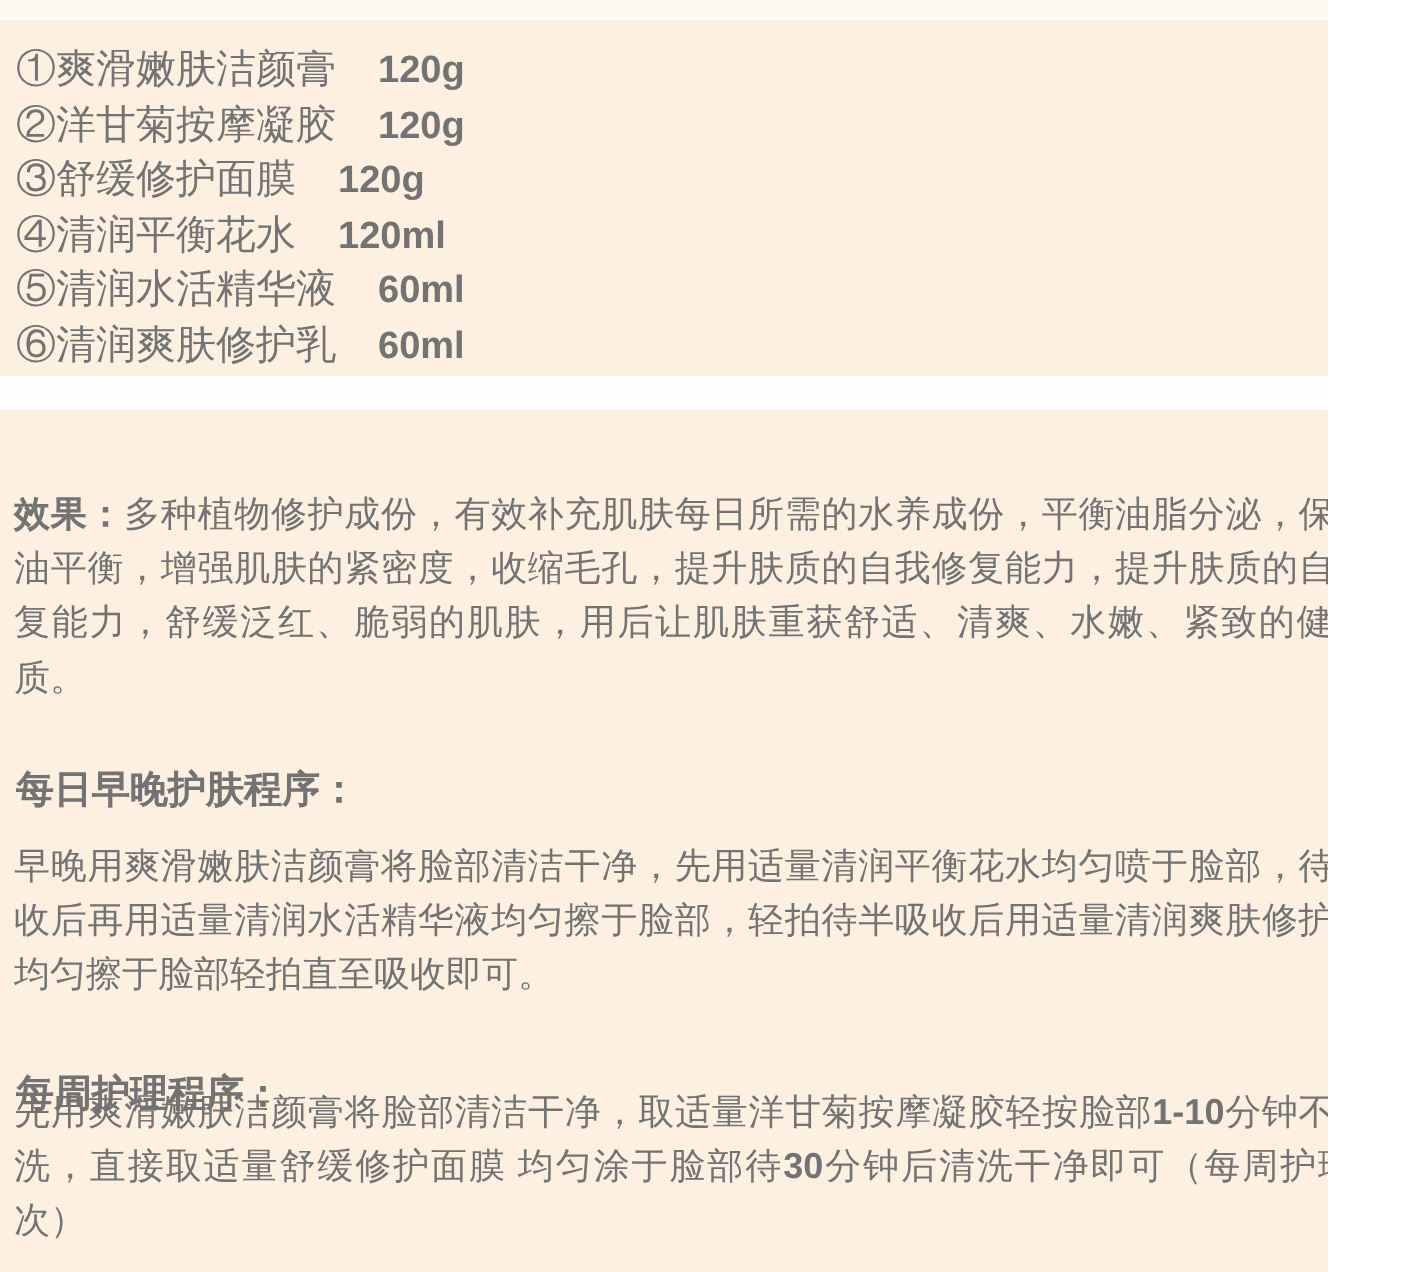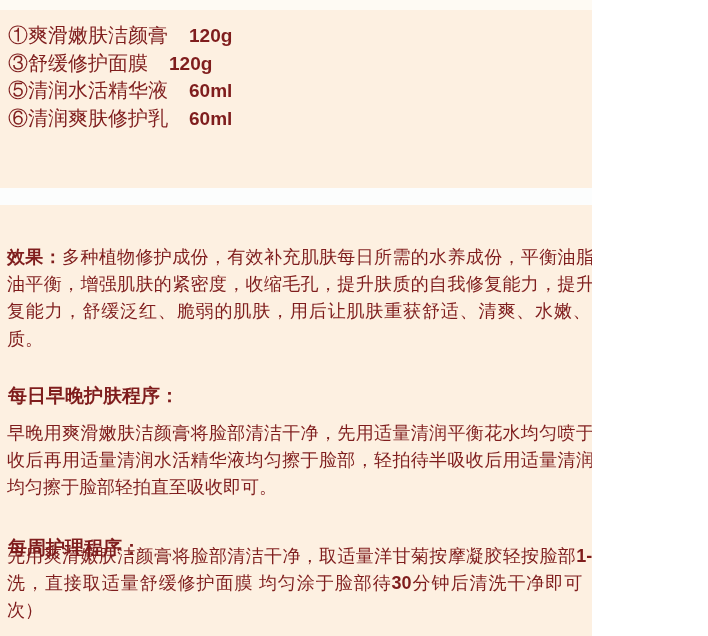--- a/index.html
+++ b/index.html
@@ -1,23 +1,23 @@
 <!DOCTYPE html>
 <html><head>
 <meta charset="utf-8">
 <style>
   * { margin: 0; padding: 0; box-sizing: border-box; }
   html, body { background: #ffffff; }
   .page {
     position: relative;
-    width: 592px;
+    width: 664px;
     height: 636px;
     overflow: hidden;
     background: #fdf0e1;
-    color: #7f1d1d;
+    color: #737373;
     font-family: "Liberation Serif", serif;
   }
   .top-strip {
     position: absolute;
     top: 0; left: 0;
     width: 708px; height: 10px;
     background: #fefaf3;
   }
   .product-list {
     position: absolute;
@@ -73,21 +73,27 @@
 
 <div class="page">
 
   <div class="top-strip"></div>
 
   <div class="product-list">
     <div class="prow">
       <span class="pname"><span>①</span><span>爽滑嫩肤洁颜膏</span></span><span class="qty">120g</span>
     </div>
     <div class="prow">
+      <span class="pname"><span>②</span><span>洋甘菊按摩凝胶</span></span><span class="qty">120g</span>
+    </div>
+    <div class="prow">
       <span class="pname"><span>③</span><span>舒缓修护面膜</span></span><span class="qty">120g</span>
+    </div>
+    <div class="prow">
+      <span class="pname"><span>④</span><span>清润平衡花水</span></span><span class="qty">120ml</span>
     </div>
     <div class="prow">
       <span class="pname"><span>⑤</span><span>清润水活精华液</span></span><span class="qty">60ml</span>
     </div>
     <div class="prow">
       <span class="pname"><span>⑥</span><span>清润爽肤修护乳</span></span><span class="qty">60ml</span>
     </div>
   </div>
 
   <div class="divider-band"></div>

